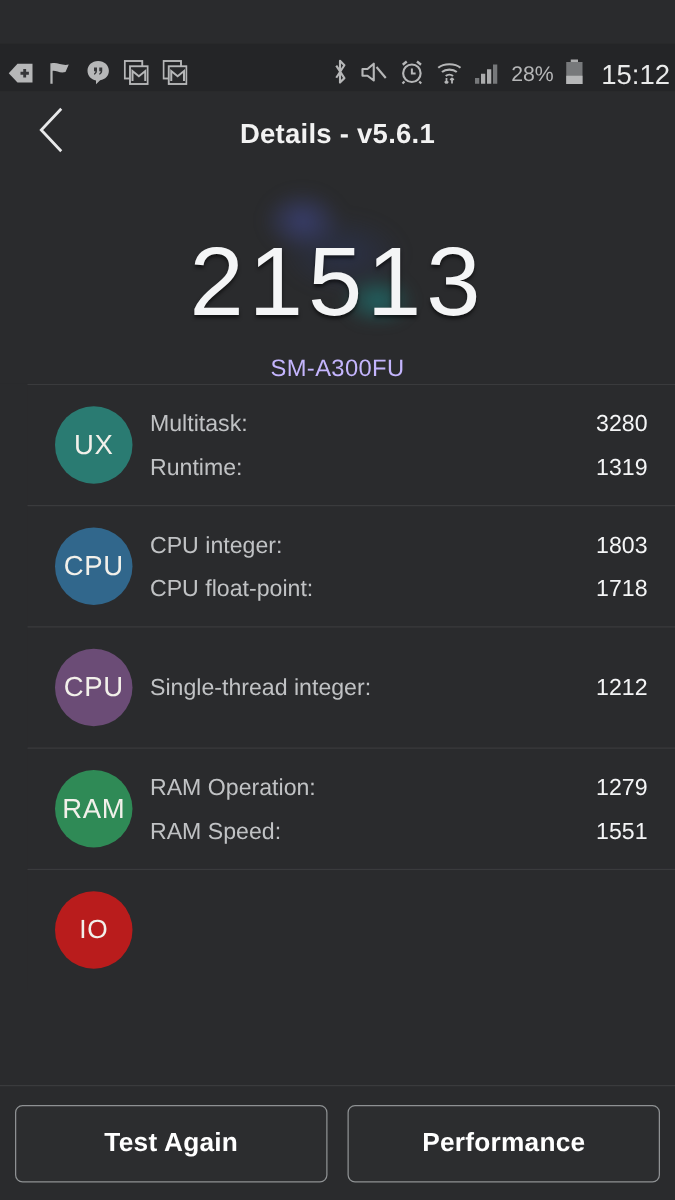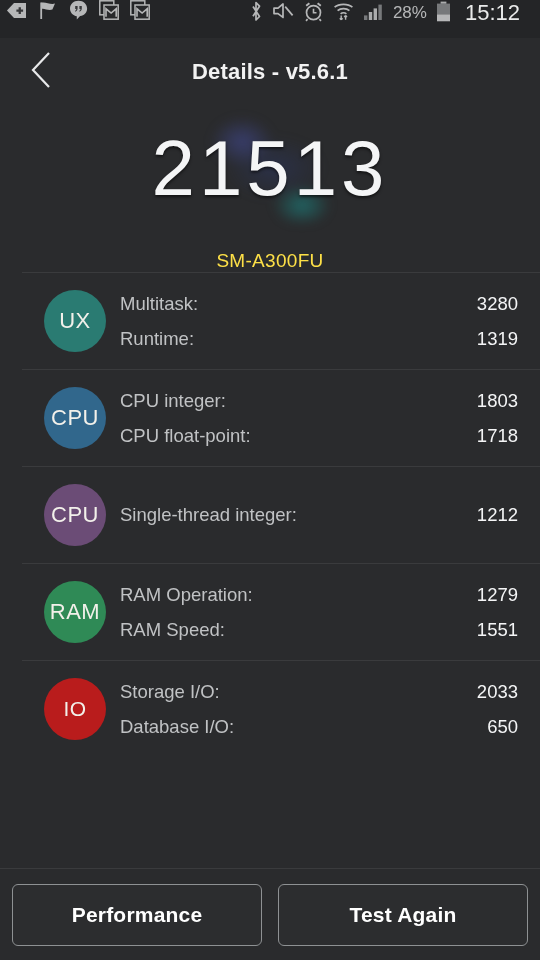--- a/index.html
+++ b/index.html
@@ -8,22 +8,23 @@
     background:#2a2b2d;
     font-family:"Liberation Sans", sans-serif;
     overflow:hidden;
   }
   body { position:relative; }
 
   
   .statusbar{
     height:38px; width:100%;
     background:#242527;
-    display:flex; align-items:flex-start;
-    padding:0 20px 0 6px;
+    display:flex; align-items:flex-end;
+    padding:0 4px 0 6px;
+    margin-top:35px;
   }
   .sb-left{ display:flex; align-items:center; gap:11px; }
   .sb-right{ margin-left:auto; display:flex; align-items:center; gap:9px; }
   .sb-ic{ display:block; opacity:.82; }
   .sb-batt-pct{
     color:#cfd0d1; font-size:17px; letter-spacing:0px;
     opacity:.85; font-family:"Liberation Sans", sans-serif;
   }
   .sb-clock{
     color:#e9eaea; font-size:22px; margin-left:5px;
@@ -44,21 +45,21 @@
   .title{
     position:absolute; left:0; right:0; text-align:center;
     color:#f2f2f2; font-size:22px; font-weight:bold;
     letter-spacing:.2px; pointer-events:none;
   }
 
   
   .scoreblock{
     height:167px; width:100%;
     display:flex; flex-direction:column;
-    align-items:center; justify-content:space-between;
+    align-items:center; justify-content:flex-end;
     position:relative; background:#2a2b2d;
   }
   .glow{
     position:absolute; left:50%; top:8px;
     transform:translateX(-50%);
     width:200px; height:110px;
     background:
       radial-gradient(ellipse 46px 36px at 36% 26%, rgba(63,70,135,.70), rgba(63,70,135,0) 70%),
       radial-gradient(ellipse 42px 30px at 66% 84%, rgba(30,120,118,.75), rgba(30,120,118,0) 70%),
       radial-gradient(ellipse 70px 44px at 52% 50%, rgba(44,56,104,.45), rgba(44,56,104,0) 72%);
@@ -69,21 +70,21 @@
     position:relative;
     margin-top:18px;
     font-size:78px; font-weight:300; color:#f4f5f6;
     letter-spacing:4px;
     text-shadow:0 2px 3px rgba(0,0,0,.55);
     font-family:"Liberation Sans", sans-serif;
   }
   .device{
     position:relative;
     margin-top:14px;
-    font-size:19px; color:#fde047; letter-spacing:.3px;
+    font-size:19px; color:#c4b5fd; letter-spacing:.3px;
   }
 
   
   .results{ width:100%;padding-left:22px; }
   .row{
     display:flex; align-items:center;
     height:97px; padding:0 22px 0 22px;
     border-top:1px solid #3a3b3d;
     background:#2a2b2d;
   }
@@ -276,30 +277,20 @@
       <div class="line">
         <span class="lbl">RAM Speed:</span>
         <span class="val">1551</span>
       </div>
     </div>
   </div>
 
 
   <div class="row">
     <div class="badge small" style="background: #b91c1c;">IO</div>
-    <div class="rowlines">
-      <div class="line">
-        <span class="lbl">Storage I/O:</span>
-        <span class="val">2033</span>
-      </div>
-      <div class="line">
-        <span class="lbl">Database I/O:</span>
-        <span class="val">650</span>
-      </div>
-    </div>
   </div>
 
 </div>
 
 <div class="footer">
+  <div class="btn">Test Again</div>
   <div class="btn">Performance</div>
-  <div class="btn">Test Again</div>
 </div>
 
 </body></html>

